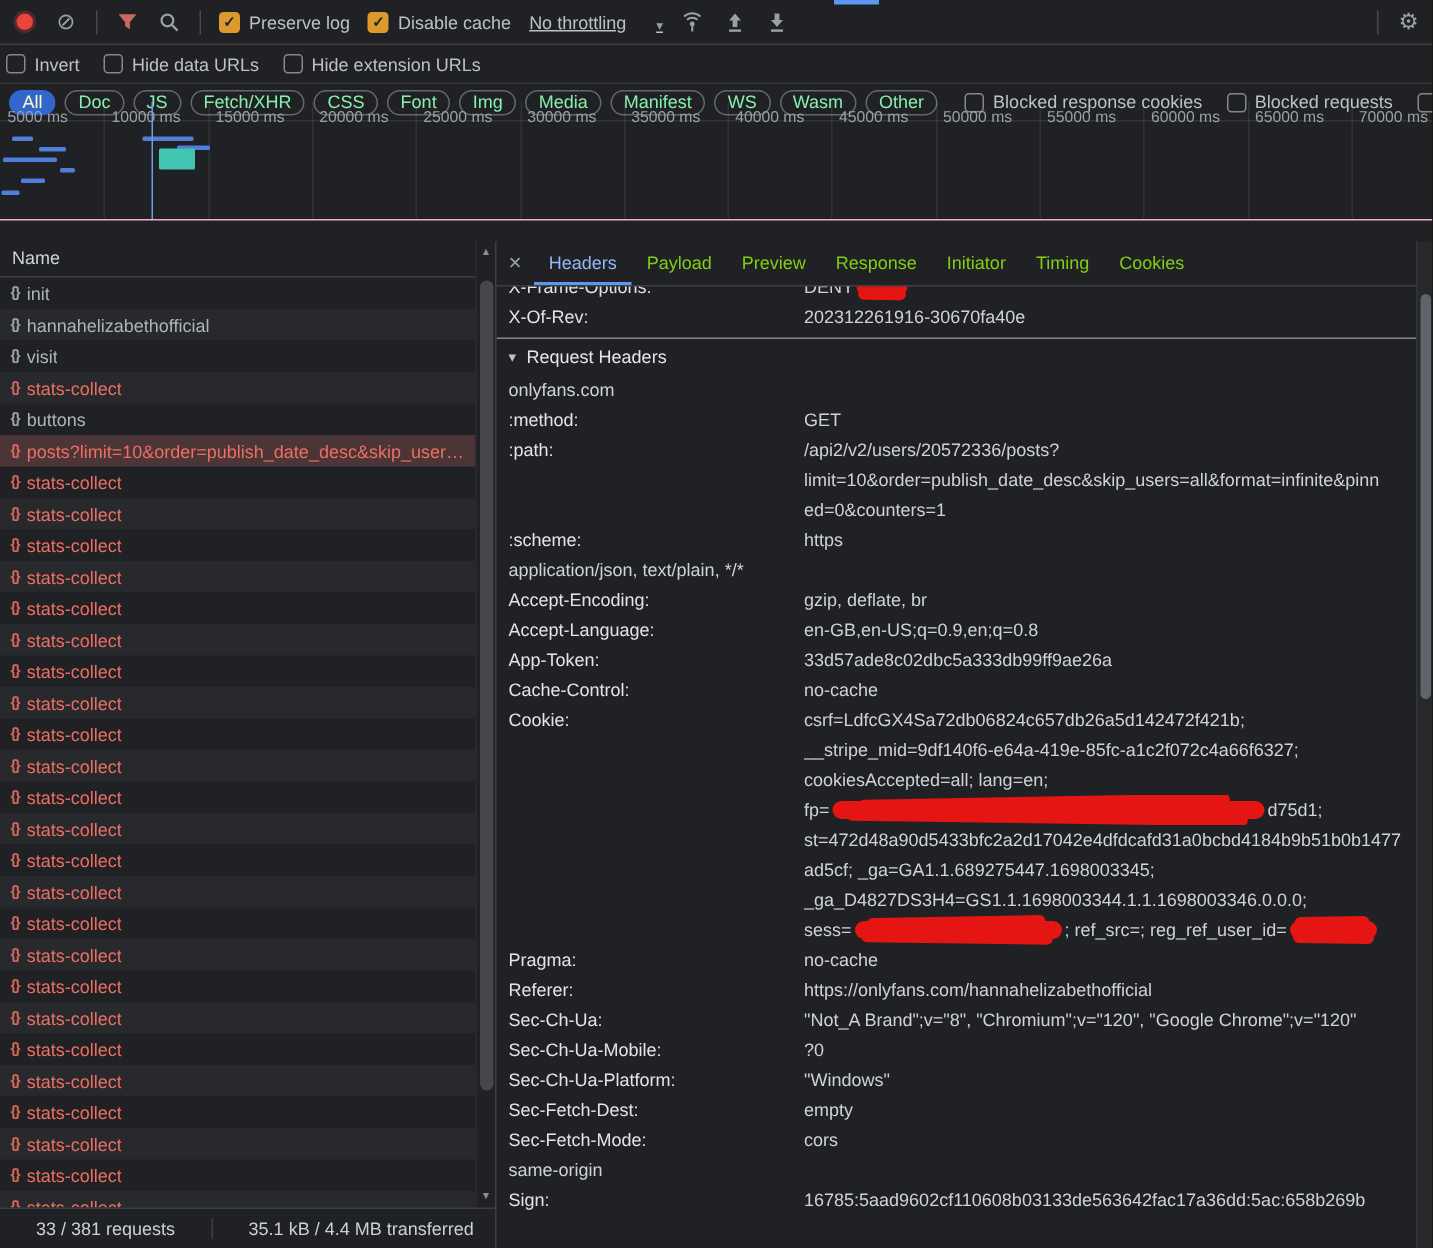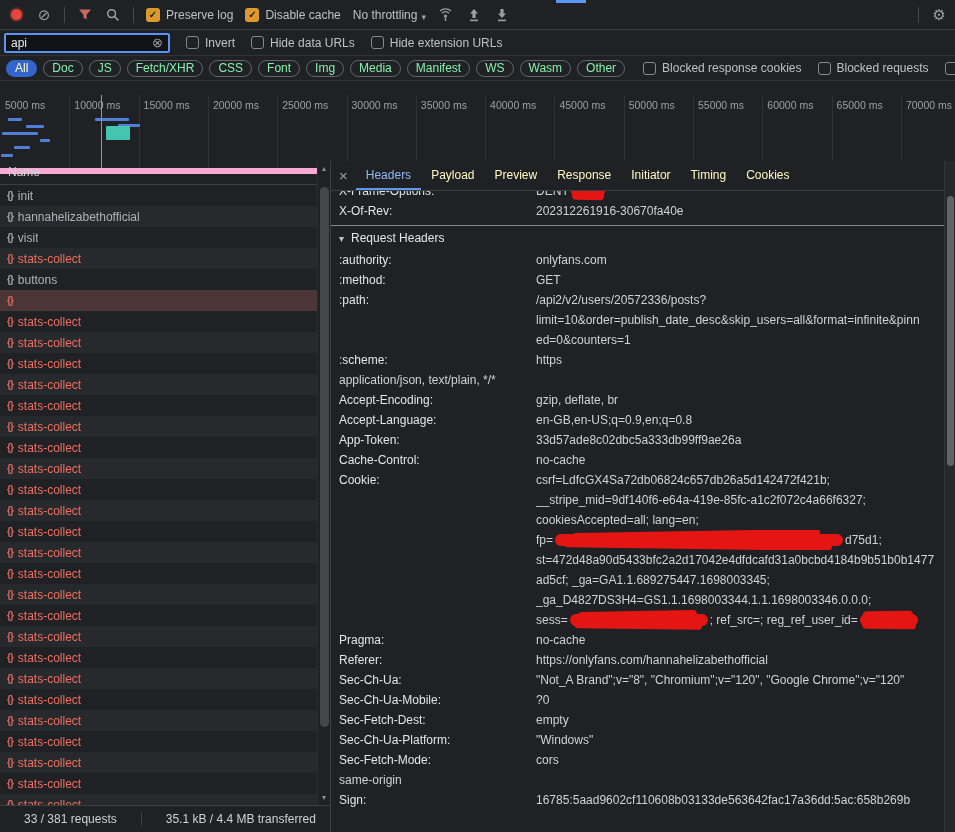--- a/index.html
+++ b/index.html
@@ -16,21 +16,21 @@
   .tbtn { display:inline-flex; align-items:center; justify-content:center; min-width:16px; height:20px; cursor:pointer; color:#9aa0a6; }
   .rec-dot { width:11px; height:11px; border-radius:50%; background:#e8453c; box-shadow:0 0 0 2px rgba(232,69,60,.25); }
   .glyph { font-size:15px; line-height:1; color:#9aa0a6; }
   .vdiv { width:1px; height:16px; background:#47484b; flex:none; }
   .cb-row { display:inline-flex; align-items:center; gap:6px; cursor:pointer; white-space:nowrap; }
   .cb { width:14px; height:14px; border-radius:3px; flex:none;
     background:var(--checkbox-orange,#db9a2b); color:#202124;
     display:inline-flex; align-items:center; justify-content:center;
     font-size:10px; font-weight:bold; }
   .cb.un { background:transparent; border:1.5px solid #85888c; width:13px; height:13px; }
-  .throttle { display:inline-flex; align-items:flex-end; gap:4px; cursor:pointer; color:#bdc1c6; }
+  .throttle { display:inline-flex; align-items:flex-end; gap:20px; cursor:pointer; color:#bdc1c6;text-decoration:underline; }
   .caret { font-size:9px; color:#9aa0a6; }
   .flex-spacer { flex:1; }
   .panel-indicator { position:absolute; top:0; left:556px; width:30px; height:3px; background:#5c97f2; }
   
   .toolbar-filter { position:absolute; top:30px; left:0; right:0; height:26px;
     display:flex; align-items:center; gap:16px; padding:0 4px;
     border-bottom:1px solid #323438; }
   .filter-input { width:166px; height:20px; background:#111214;
     border:2px solid #5a93f5; border-radius:2px;
     display:flex; align-items:center; padding:0 5px; }
@@ -39,22 +39,22 @@
   .input-clear { font-size:13px; color:#9aa0a6; cursor:pointer; line-height:1; }
   
   .toolbar-types { position:absolute; top:56px; left:0; right:0; height:25px;
     display:flex; align-items:center; gap:6px; padding:0 6px;
     border-bottom:1px solid #323438; }
   .chip { height:17px; line-height:15px; padding:0 8px; border-radius:9px;
     border:1px solid #64686c; color:#86efac; cursor:pointer; white-space:nowrap; }
   .chip.active { background:var(--selected-chip-blue,#3266cc); border-color:transparent; color:#fef9c3; }
   .type-cbs { display:inline-flex; align-items:center; gap:16px; margin-left:12px; }
   
-  .timeline { position:absolute; top:95px; left:0; right:0; height:79px;
-    border-bottom:6px solid #f9a8d4; overflow:hidden; }
+  .timeline { position:absolute; top:68px; left:0; right:0; height:79px;
+    border-bottom:1px solid #f9a8d4; overflow:hidden; }
   .tick { position:absolute; top:4px; font-size:10.5px; color:#9aa0a6; white-space:nowrap; }
   .gl { position:absolute; top:0; bottom:0; width:1px; background:rgba(255,255,255,.08); }
   .wbar { position:absolute; background:var(--waterfall-blue,#4f7fd9); border-radius:1px; }
   .wblock { position:absolute; background:var(--waterfall-teal,#42c6b2); border-radius:1px; }
   .tmarker { position:absolute; top:0; bottom:0; width:1px; background:#6d9ee8; }
   
   .left { position:absolute; top:161px; left:0; width:330px; bottom:0; }
   .left-header { position:absolute; top:0; left:0; right:13px; height:24px;
     line-height:23px; padding-left:8px; color:#cfd3d7;
     border-bottom:1px solid #3c4043; cursor:pointer; }
@@ -76,21 +76,21 @@
     border-top:1px solid #3c4043; display:flex; align-items:center;
     color:#cdd1d5; overflow:hidden; white-space:nowrap; }
   .seg { padding:0 24px; border-left:1px solid #3c4043; }
   .seg:first-child { border-left:none; }
   .right { position:absolute; top:161px; left:330px; right:0; bottom:0;
     border-left:1px solid #3c4043; background:#202124; }
   .tabbar { position:absolute; top:0; left:0; right:0; height:30px;
     display:flex; align-items:stretch; padding-left:8px;
     border-bottom:1px solid #3c4043; }
   .close { align-self:center; font-size:15px; color:#9aa0a6; margin-right:8px; cursor:pointer; }
-  .dtab { padding:0 10px; line-height:28px; color:#fef9c3; cursor:pointer; white-space:nowrap; }
+  .dtab { padding:0 10px; line-height:28px; color:#84cc16; cursor:pointer; white-space:nowrap; }
   .dtab.active { color:#93b8f5; box-shadow:inset 0 -2px 0 var(--accent-blue,#5c97f2); }
   .dcontent { position:absolute; top:30px; left:0; right:11px; bottom:0; overflow:hidden; }
   .dscroll { margin-top:-10px; }
   .detail-row { display:flex; padding-left:8px; }
   .dname { width:197px; flex:none; line-height:20px; color:#e2e4e7; white-space:nowrap; }
   .dval { flex:1; min-width:0; color:#cfd2d6; }
   .vline { line-height:20px; white-space:nowrap; overflow:hidden; }
   .section-header { height:25px; margin-top:4px; border-top:1px solid #84878b;
     display:flex; align-items:center; gap:7px; padding-left:8px;
     color:#e4e6e9; cursor:pointer; }
@@ -162,24 +162,20 @@
           <rect x="2" y="11.6" width="8" height="1.6" fill="#9aa0a6"></rect>
         </svg>
     </span>
     <span class="flex-spacer"></span>
     <span class="vdiv"></span>
     <span class="tbtn glyph">⚙</span>
   </div>
   <div class="panel-indicator"></div>
 
   <div class="toolbar-filter">
-    <span class="filter-input">
-      <input value="api" style="">
-      <span class="input-clear">⊗</span>
-    </span>
     <label class="cb-row">
       <span class="cb un"></span>
       <span>Invert</span>
     </label>
     <label class="cb-row">
       <span class="cb un"></span>
       <span>Hide data URLs</span>
     </label>
     <label class="cb-row">
       <span class="cb un"></span>
@@ -275,20 +271,21 @@
         <div class="row err">
           <span class="fico">{}</span>
           <span class="rlabel">stats-collect</span>
         </div>
         <div class="row">
           <span class="fico">{}</span>
           <span class="rlabel">buttons</span>
         </div>
         <div class="row err sel">
           <span class="fico">{}</span>
+          <span class="rlabel">posts?limit=10&amp;order=publish_date_desc&amp;skip_user…</span>
         </div>
         <div class="row err">
           <span class="fico">{}</span>
           <span class="rlabel">stats-collect</span>
         </div>
         <div class="row err">
           <span class="fico">{}</span>
           <span class="rlabel">stats-collect</span>
         </div>
         <div class="row err">
@@ -415,21 +412,20 @@
             <span class="dname">X-Of-Rev:</span>
             <div class="dval">
               <div class="vline">202312261916-30670fa40e</div>
             </div>
           </div>
           <div class="section-header">
             <span class="tri">▾</span>
             <span>Request Headers</span>
           </div>
           <div class="detail-row">
-            <span class="dname">:authority:</span>
             <div class="dval">
               <div class="vline">onlyfans.com</div>
             </div>
           </div>
           <div class="detail-row">
             <span class="dname">:method:</span>
             <div class="dval">
               <div class="vline">GET</div>
             </div>
           </div>
@@ -507,29 +503,29 @@
               <div class="vline">"Not_A Brand";v="8", "Chromium";v="120", "Google Chrome";v="120"</div>
             </div>
           </div>
           <div class="detail-row">
             <span class="dname">Sec-Ch-Ua-Mobile:</span>
             <div class="dval">
               <div class="vline">?0</div>
             </div>
           </div>
           <div class="detail-row">
+            <span class="dname">Sec-Ch-Ua-Platform:</span>
+            <div class="dval">
+              <div class="vline">"Windows"</div>
+            </div>
+          </div>
+          <div class="detail-row">
             <span class="dname">Sec-Fetch-Dest:</span>
             <div class="dval">
               <div class="vline">empty</div>
-            </div>
-          </div>
-          <div class="detail-row">
-            <span class="dname">Sec-Ch-Ua-Platform:</span>
-            <div class="dval">
-              <div class="vline">"Windows"</div>
             </div>
           </div>
           <div class="detail-row">
             <span class="dname">Sec-Fetch-Mode:</span>
             <div class="dval">
               <div class="vline">cors</div>
             </div>
           </div>
           <div class="detail-row">
             <div class="dval">

